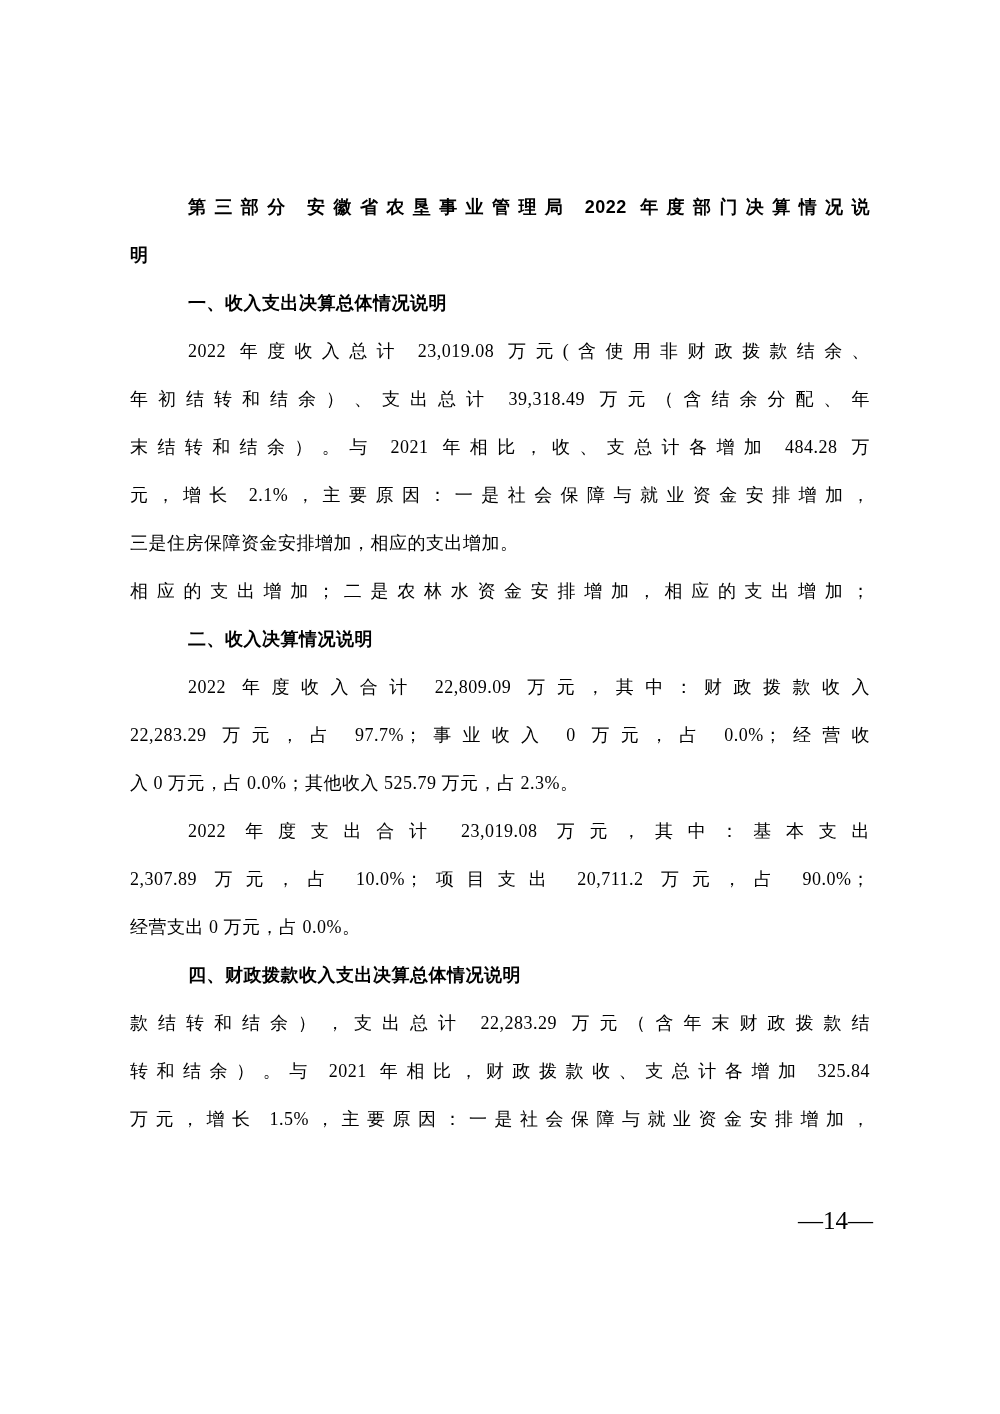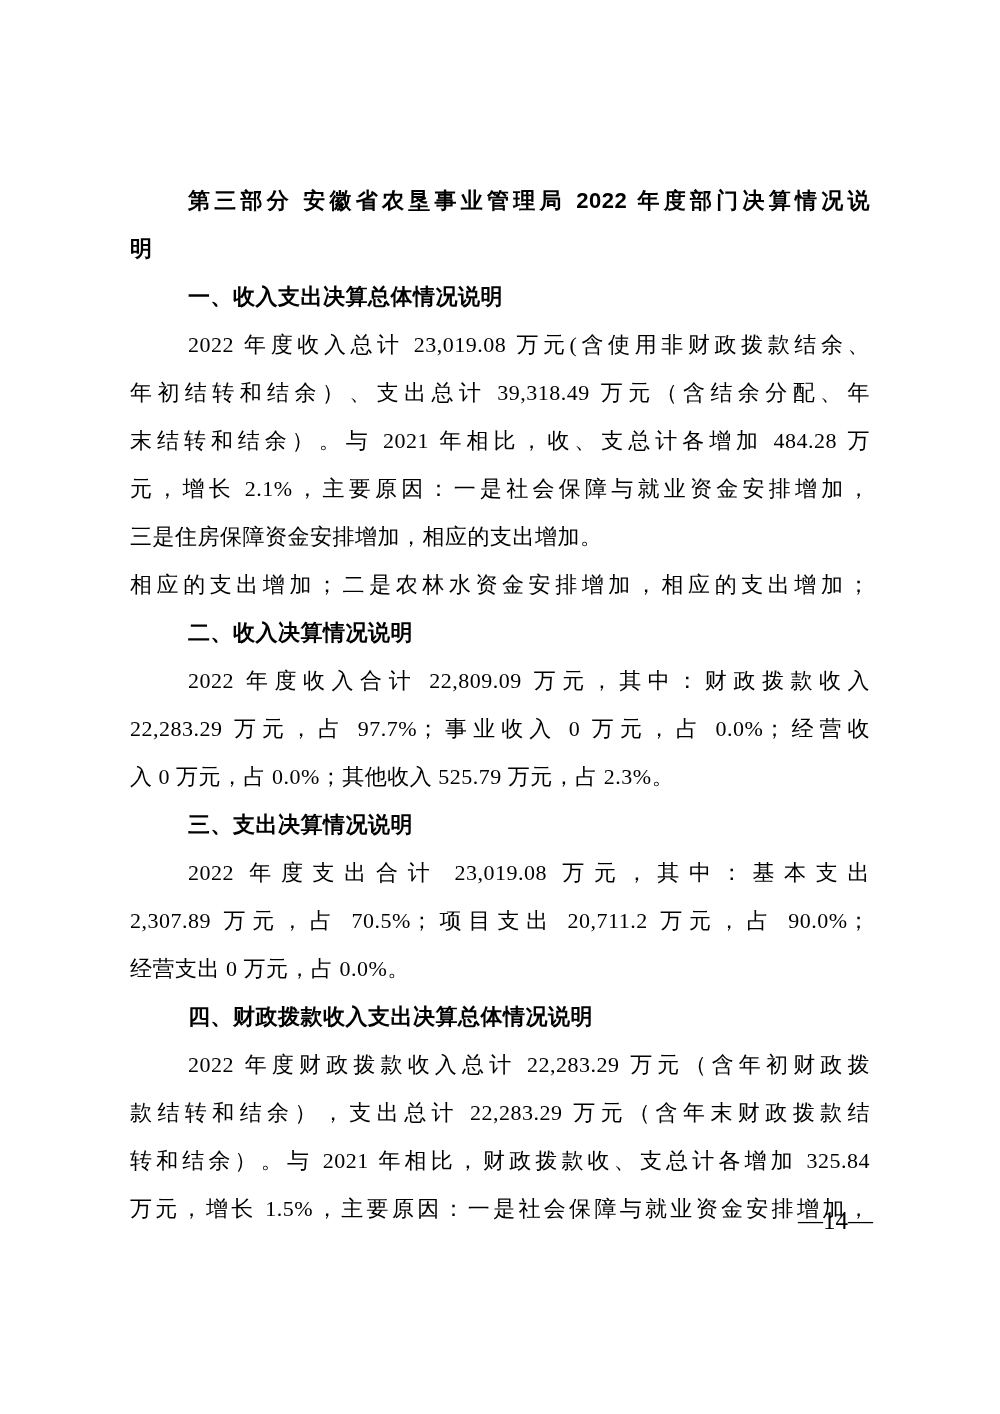--- a/index.html
+++ b/index.html
@@ -14,22 +14,22 @@
     overflow: hidden;
   }
   .content {
     position: absolute;
     left: 130px;
     top: 183px;
     width: 740px;
   }
   .line {
     height: 48px;
-    line-height: 36px;
-    font-size: 22px;
+    line-height: 48px;
+    font-size: 18px;
     letter-spacing: 0.5px;
     text-align: left;
   }
   .title {
     font-family: "Liberation Sans", "DejaVu Sans", sans-serif;
     font-weight: bold;
   }
   .heading {
     font-family: "Liberation Sans", "DejaVu Sans", sans-serif;
     font-weight: bold;
@@ -72,29 +72,27 @@
     <div class="line body justify">元，增长 2.1%，主要原因：一是社会保障与就业资金安排增加，</div>
     <div class="line body">三是住房保障资金安排增加，相应的支出增加。</div>
     <div class="line body justify">相应的支出增加；二是农林水资金安排增加，相应的支出增加；</div>
 
     <div class="line heading indent">二、收入决算情况说明</div>
 
     <div class="line body indent justify">2022 年度收入合计 22,809.09 万元，其中：财政拨款收入</div>
     <div class="line body justify">22,283.29 万元，占 97.7%；事业收入 0 万元，占 0.0%；经营收</div>
     <div class="line body">入 0 万元，占 0.0%；其他收入 525.79 万元，占 2.3%。</div>
 
-    <div class="line heading indent">三、支出决算情况说明</div>
 
     <div class="line body indent justify">2022 年度支出合计 23,019.08 万元，其中：基本支出</div>
-    <div class="line body justify">2,307.89 万元，占 70.5%；项目支出 20,711.2 万元，占 90.0%；</div>
+    <div class="line body justify">2,307.89 万元，占 10.0%；项目支出 20,711.2 万元，占 90.0%；</div>
     <div class="line body">经营支出 0 万元，占 0.0%。</div>
 
     <div class="line heading indent">四、财政拨款收入支出决算总体情况说明</div>
 
-    <div class="line body indent justify">2022 年度财政拨款收入总计 22,283.29 万元（含年初财政拨</div>
     <div class="line body justify">款结转和结余），支出总计 22,283.29 万元（含年末财政拨款结</div>
     <div class="line body justify">转和结余）。与 2021 年相比，财政拨款收、支总计各增加 325.84</div>
     <div class="line body justify">万元，增长 1.5%，主要原因：一是社会保障与就业资金安排增加，</div>
 
   </div>
 
   <div class="page-number">—14—</div>
 </div>
 
 </body></html>

